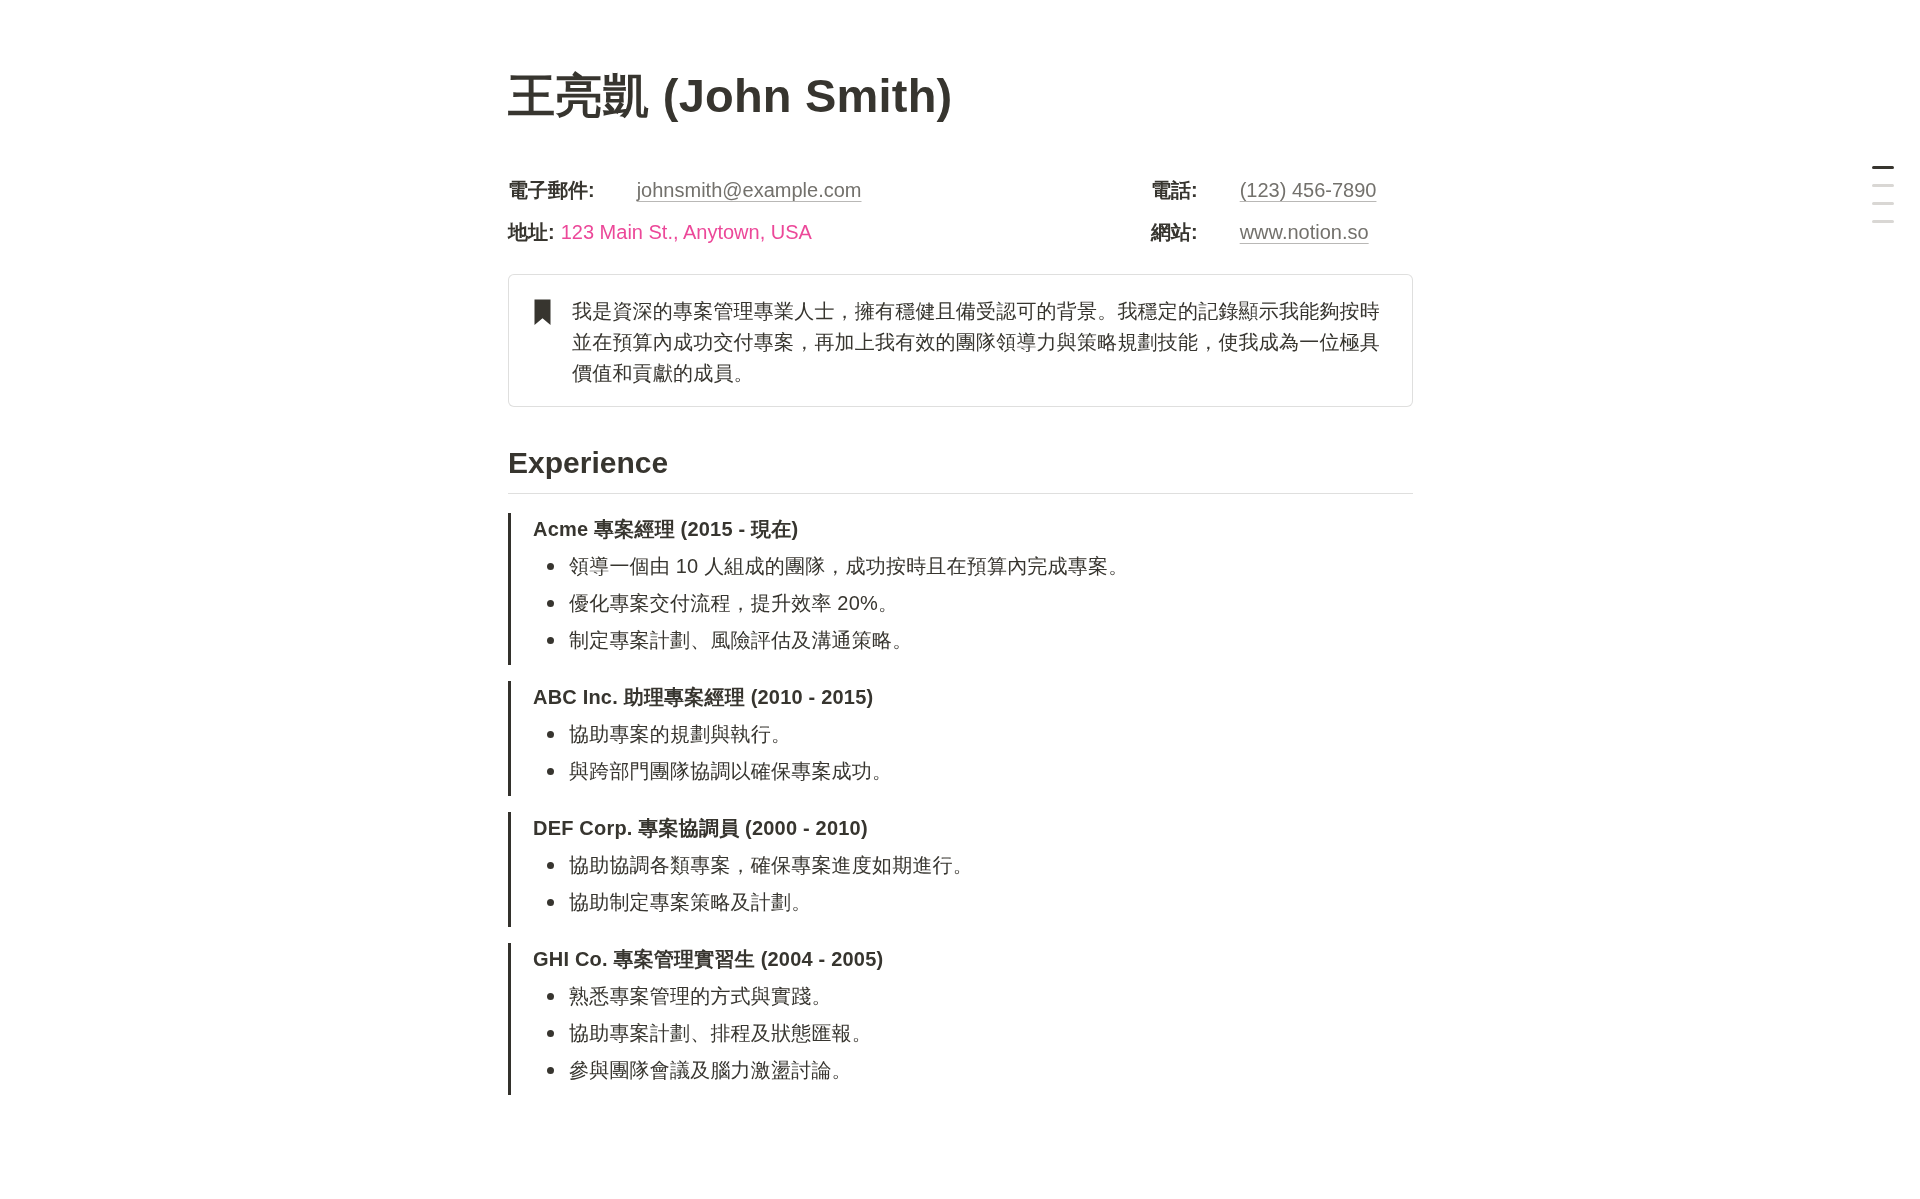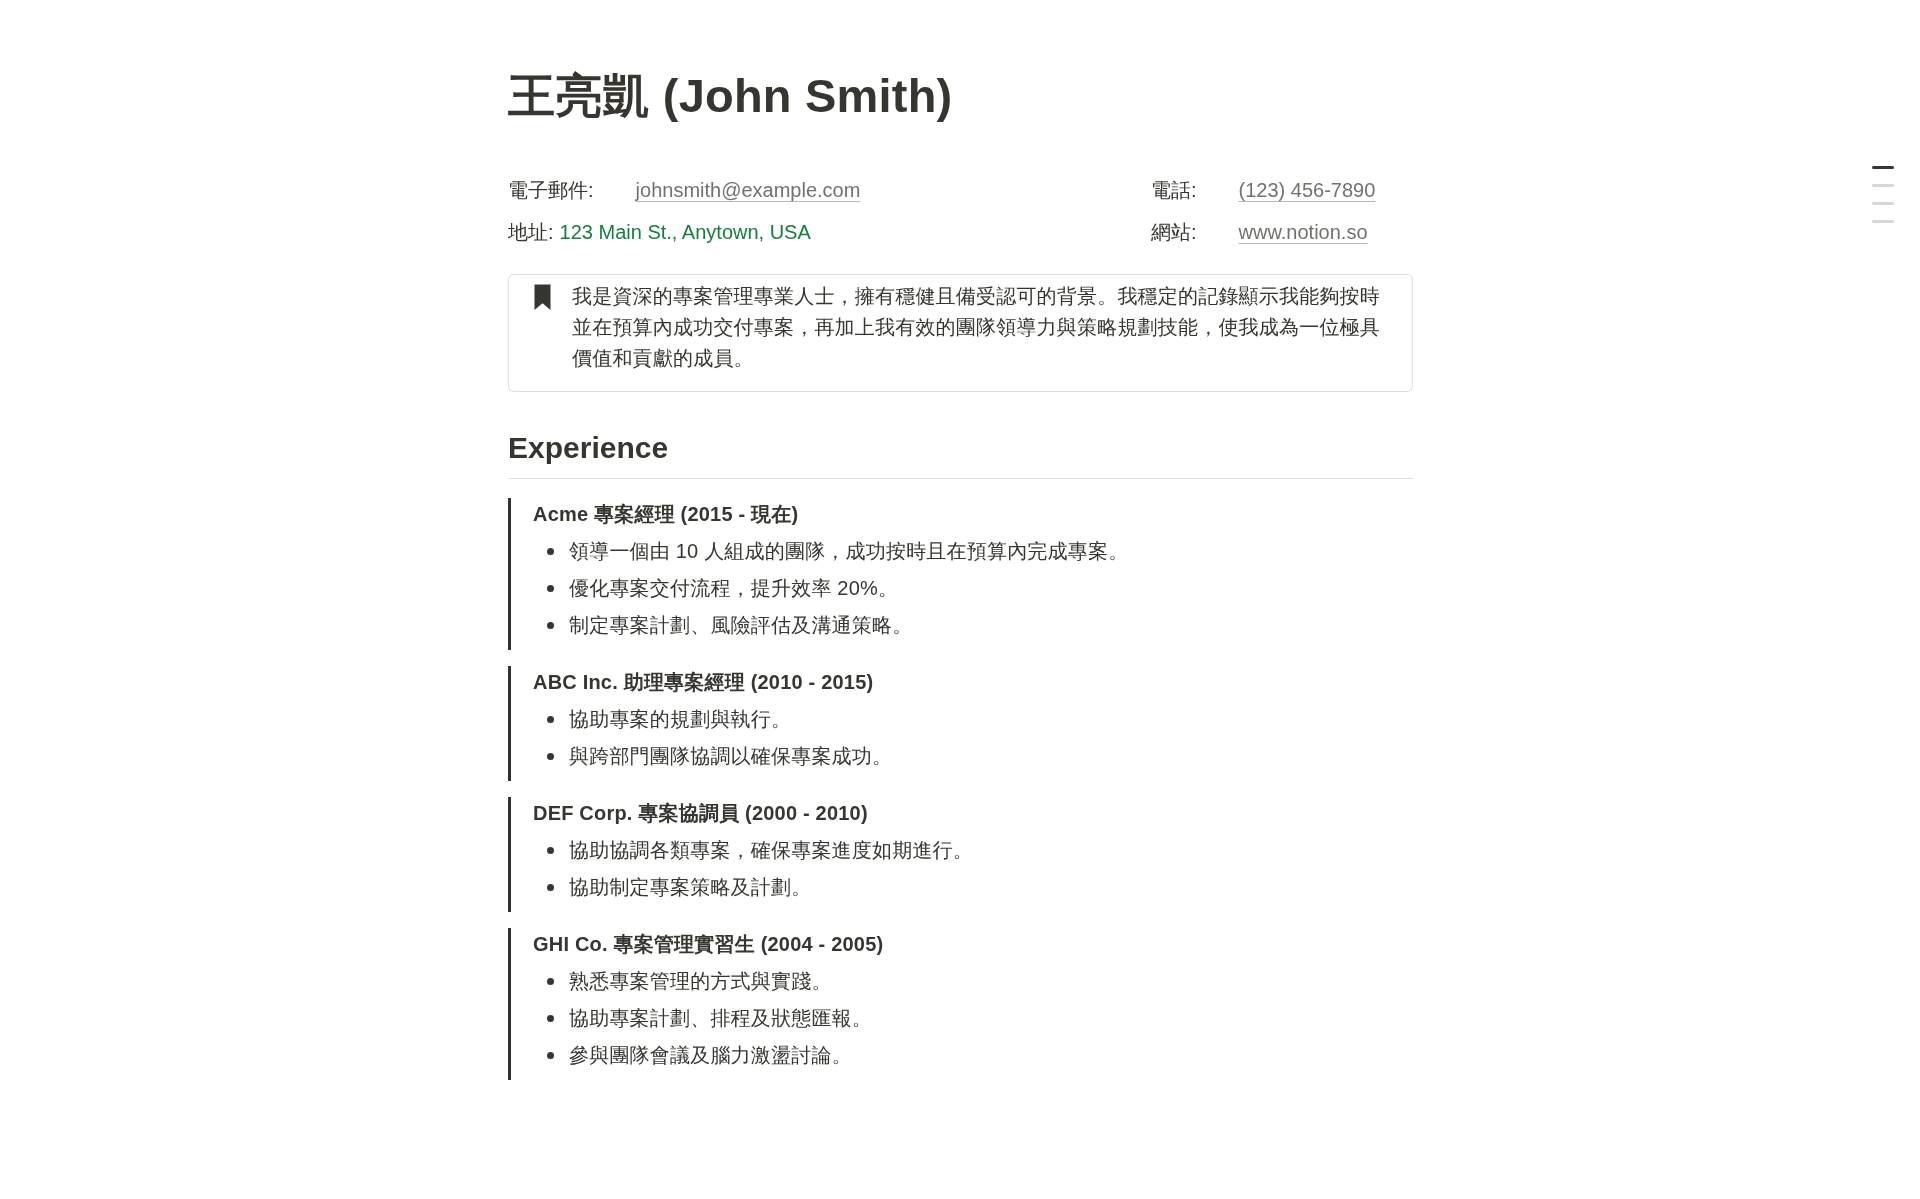--- a/index.html
+++ b/index.html
@@ -23,38 +23,38 @@
   }
   
   .contact-grid {
     margin-top: 50px;
     display: grid;
     grid-template-columns: 643px 1fr;
     row-gap: 11px;
     font-size: 20px;
     line-height: 31px;
   }
-  .contact-label { font-weight: 400; margin-right: 6px; }
+  .contact-label { font-weight: 700; margin-right: 6px; }
   .contact-link {
     color: #73716c;
     text-decoration: underline;
     text-decoration-color: rgba(55,53,47,0.35);
     text-decoration-thickness: 1px;
     text-underline-offset: 4px;
     cursor: pointer;
     margin-left: 36px;
   }
-  .contact-value { color: #15803d; }
+  .contact-value { color: #ec4899; }
   
   .callout {
     margin-top: 26px;
     width: 905px;
     border: 1px solid rgba(55,53,47,0.16);
     border-radius: 6px;
-    padding: 6px 23px 17px 24px;
+    padding: 21px 23px 17px 24px;
     display: flex;
     align-items: flex-start;
     gap: 20px;
     background: #ffffff;
   }
   .callout-icon { flex: none; padding-top: 3px; }
   .callout-text {
     font-size: 20px;
     line-height: 31px;
     letter-spacing: 0.2px;

